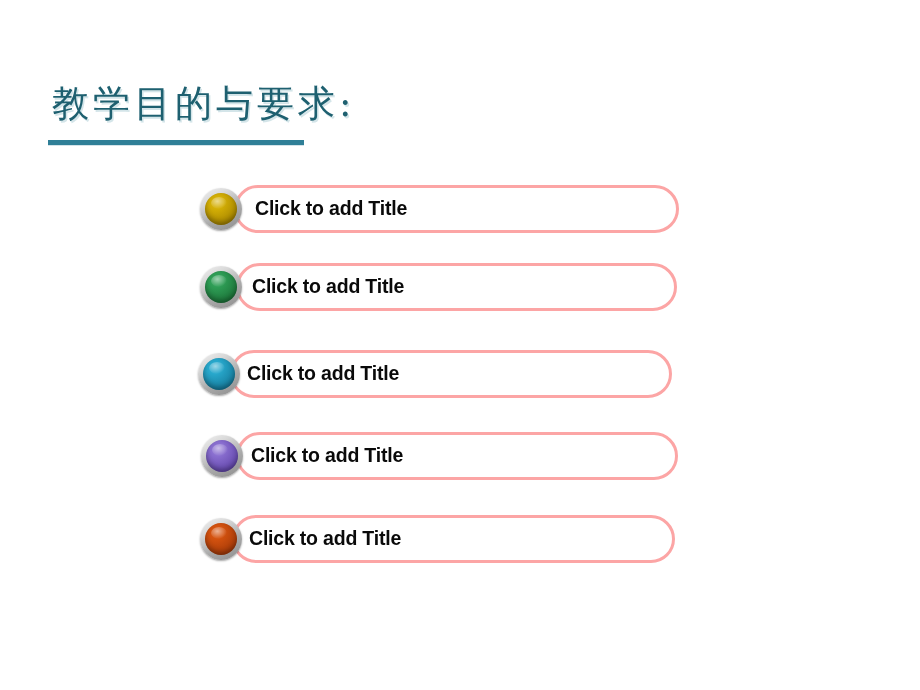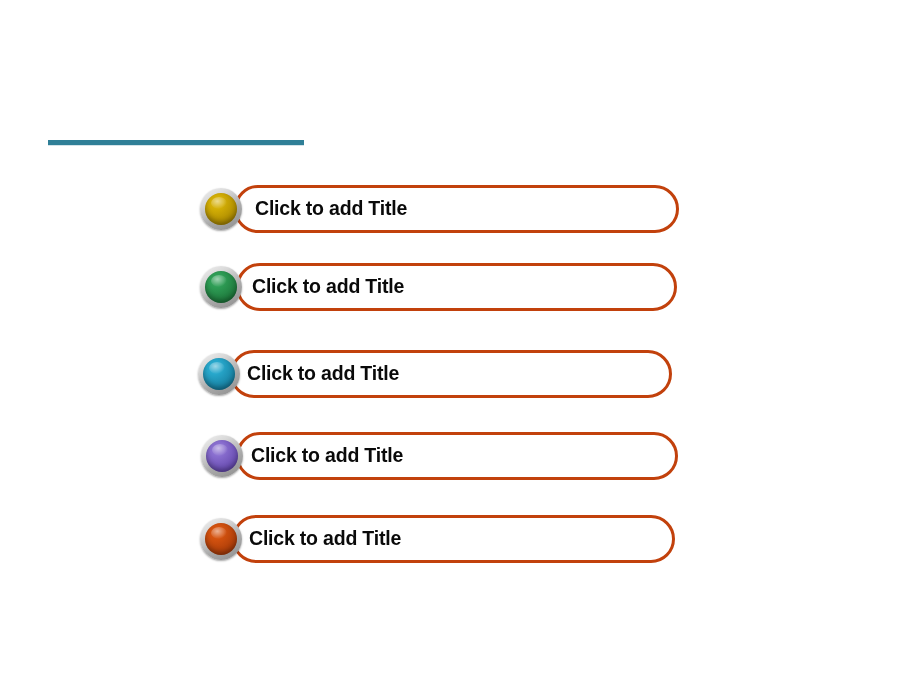--- a/index.html
+++ b/index.html
@@ -57,21 +57,21 @@
     position: absolute;
     height: 50px;
   }
   .pill {
     position: absolute;
     left: 0;
     top: 0;
     height: 100%;
     box-sizing: border-box;
     background: #ffffff;
-    border: 3px solid #c2410c;
+    border: 3px solid #fca5a5;
     border-radius: 26px;
     display: flex;
     align-items: center;
   }
   .pill-label {
     font-family: "Liberation Sans", sans-serif;
     font-size: 19.5px;
     font-weight: bold;
     color: #0a0a0a;
     letter-spacing: -0.2px;
@@ -110,20 +110,21 @@
     background: radial-gradient(ellipse at 40% 35%, rgba(255,255,255,0.55), rgba(255,255,255,0) 72%);
     pointer-events: none;
   }
 </style>
 </head>
 <body>
 
 <div id="slide">
 
   <div id="title-block">
+    <div id="slide-title">教学目的与要求:</div>
     <div id="title-underline"></div>
   </div>
 
   <div id="bullet-list">
       <div class="row" style="left: 0px; top: 185px; height: 48px; width: 920px;">
         <div class="pill" style="left: 234px; width: 445px;">
           <span class="pill-label" style="margin-left: 18px;">Click to add Title</span>
         </div>
         <div class="bullet" style="left: 200px;">
           <div class="bullet-core" style="background: radial-gradient(circle at 36% 28%, rgb(212, 175, 5) 0%, rgb(212, 175, 5) 22%, rgb(156, 124, 0) 88%, rgb(156, 124, 0) 100%);"></div>

